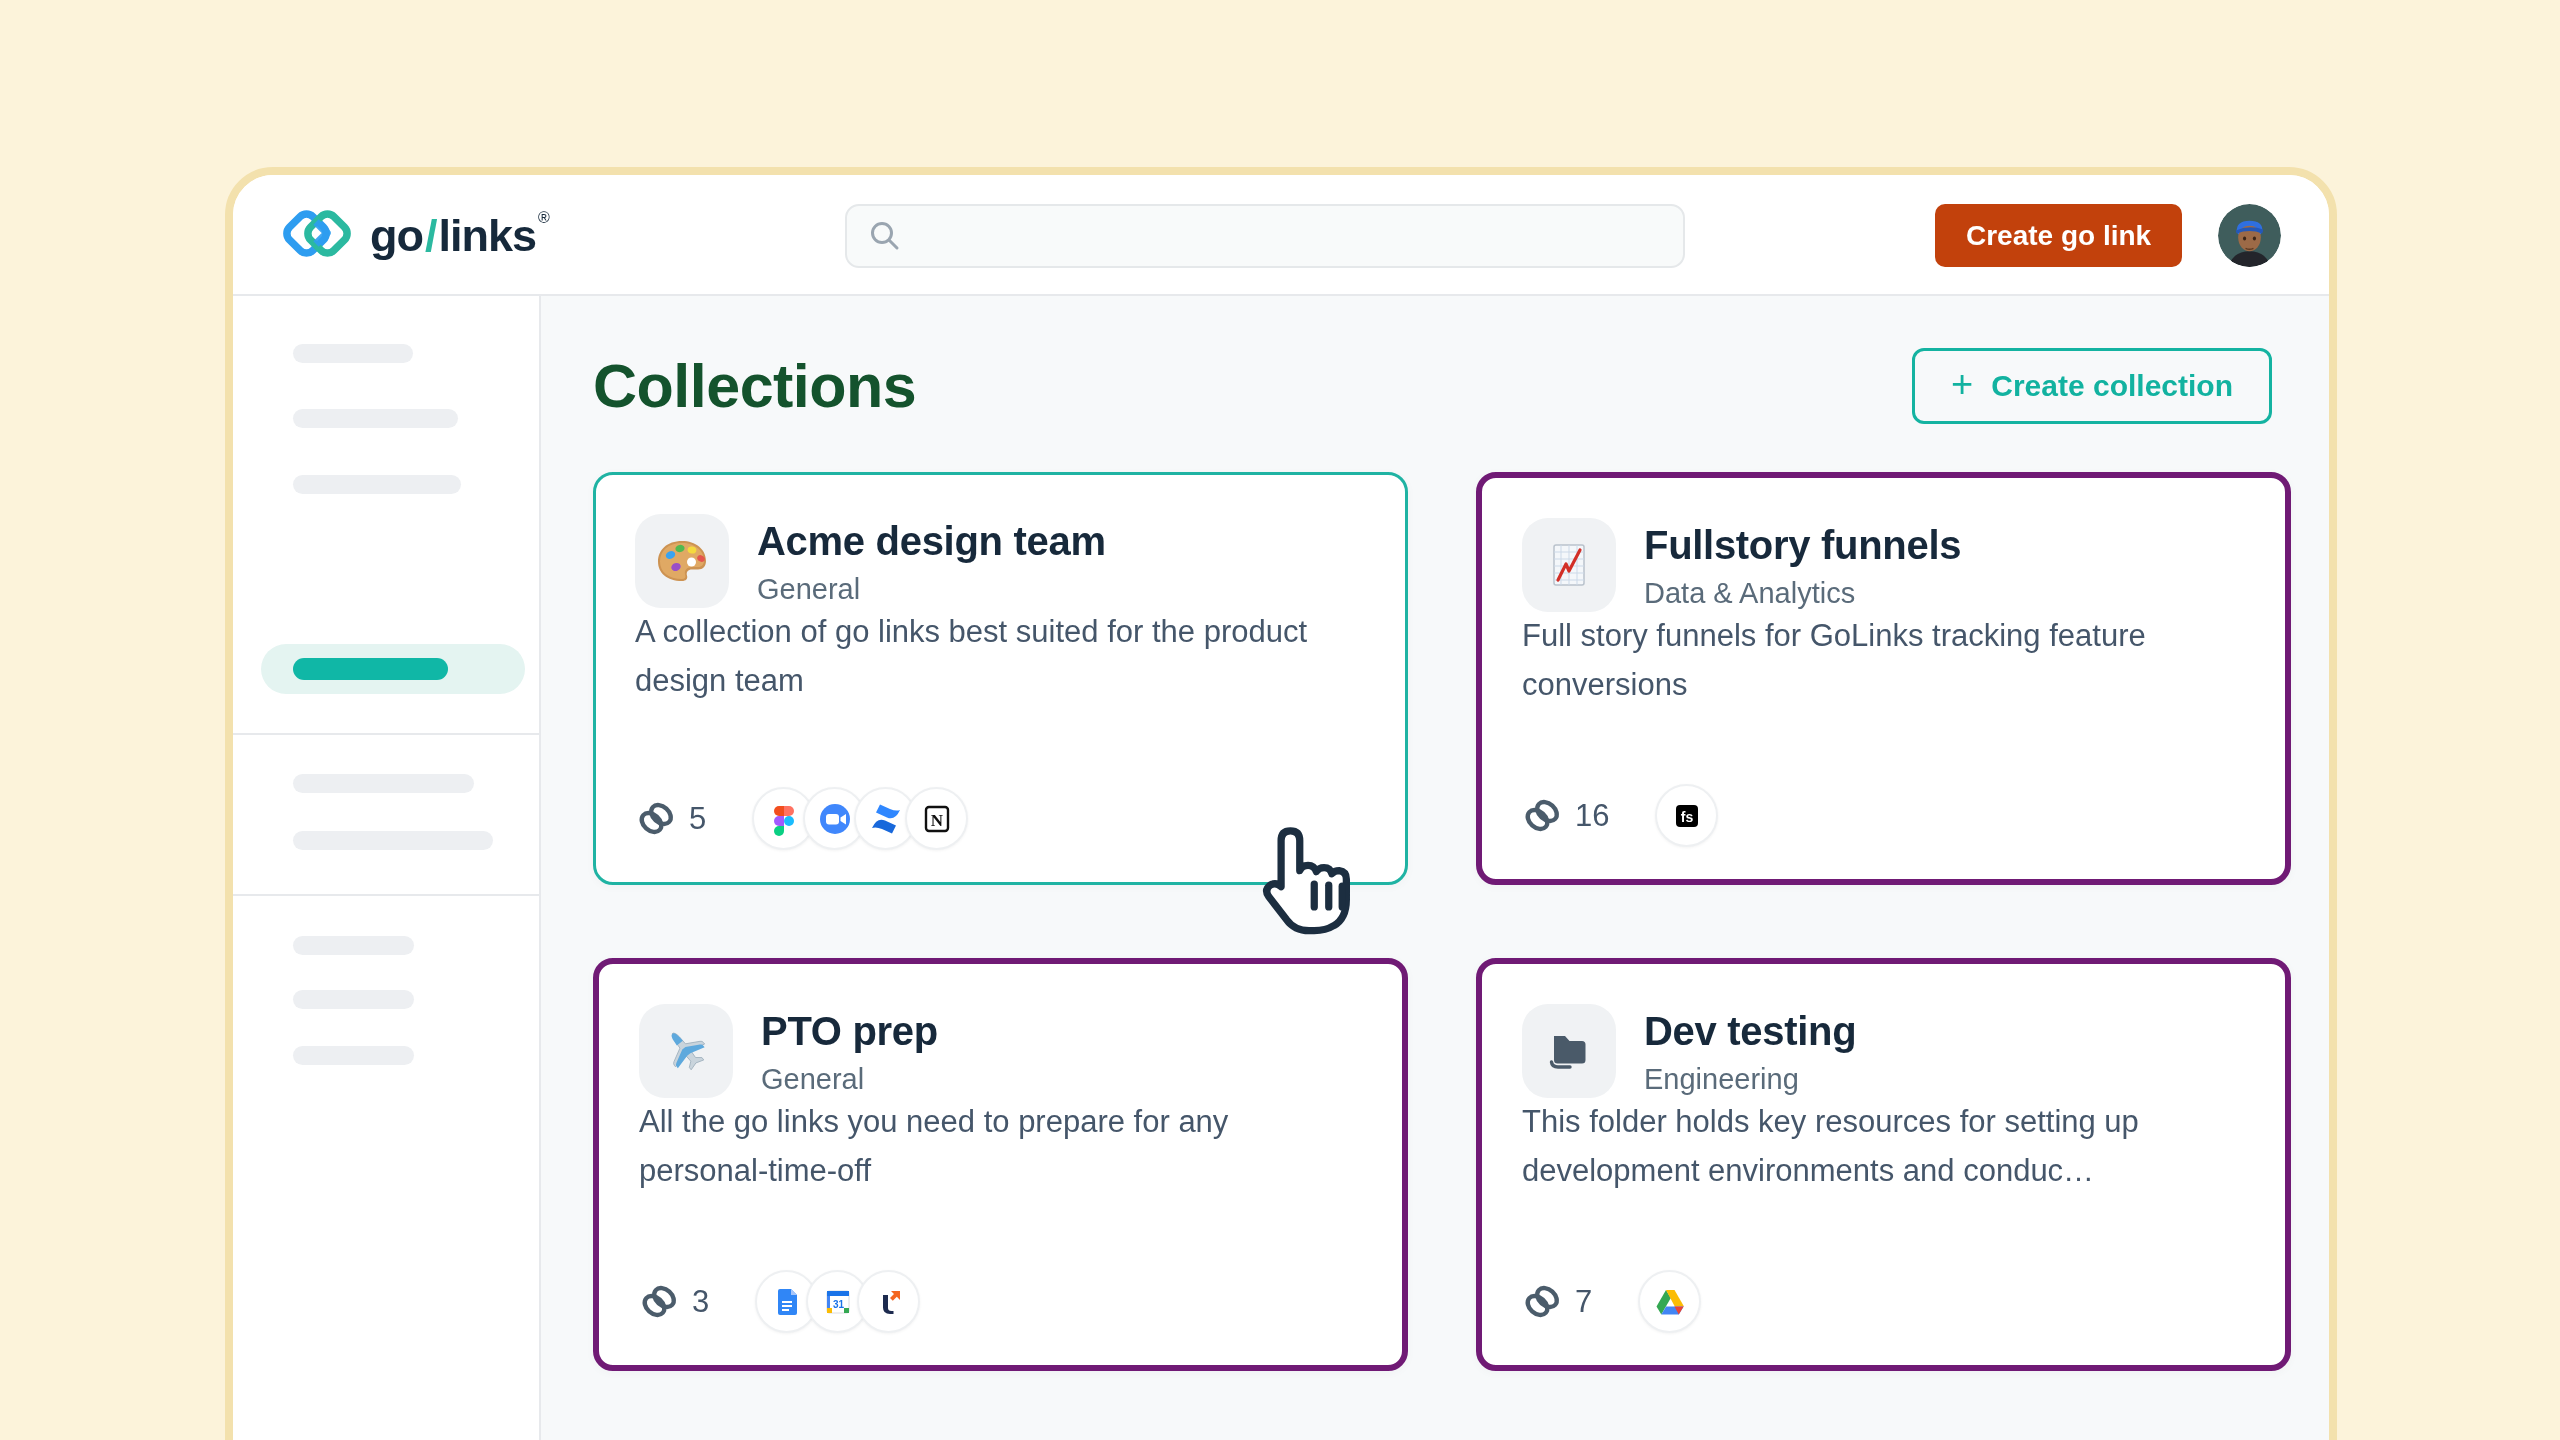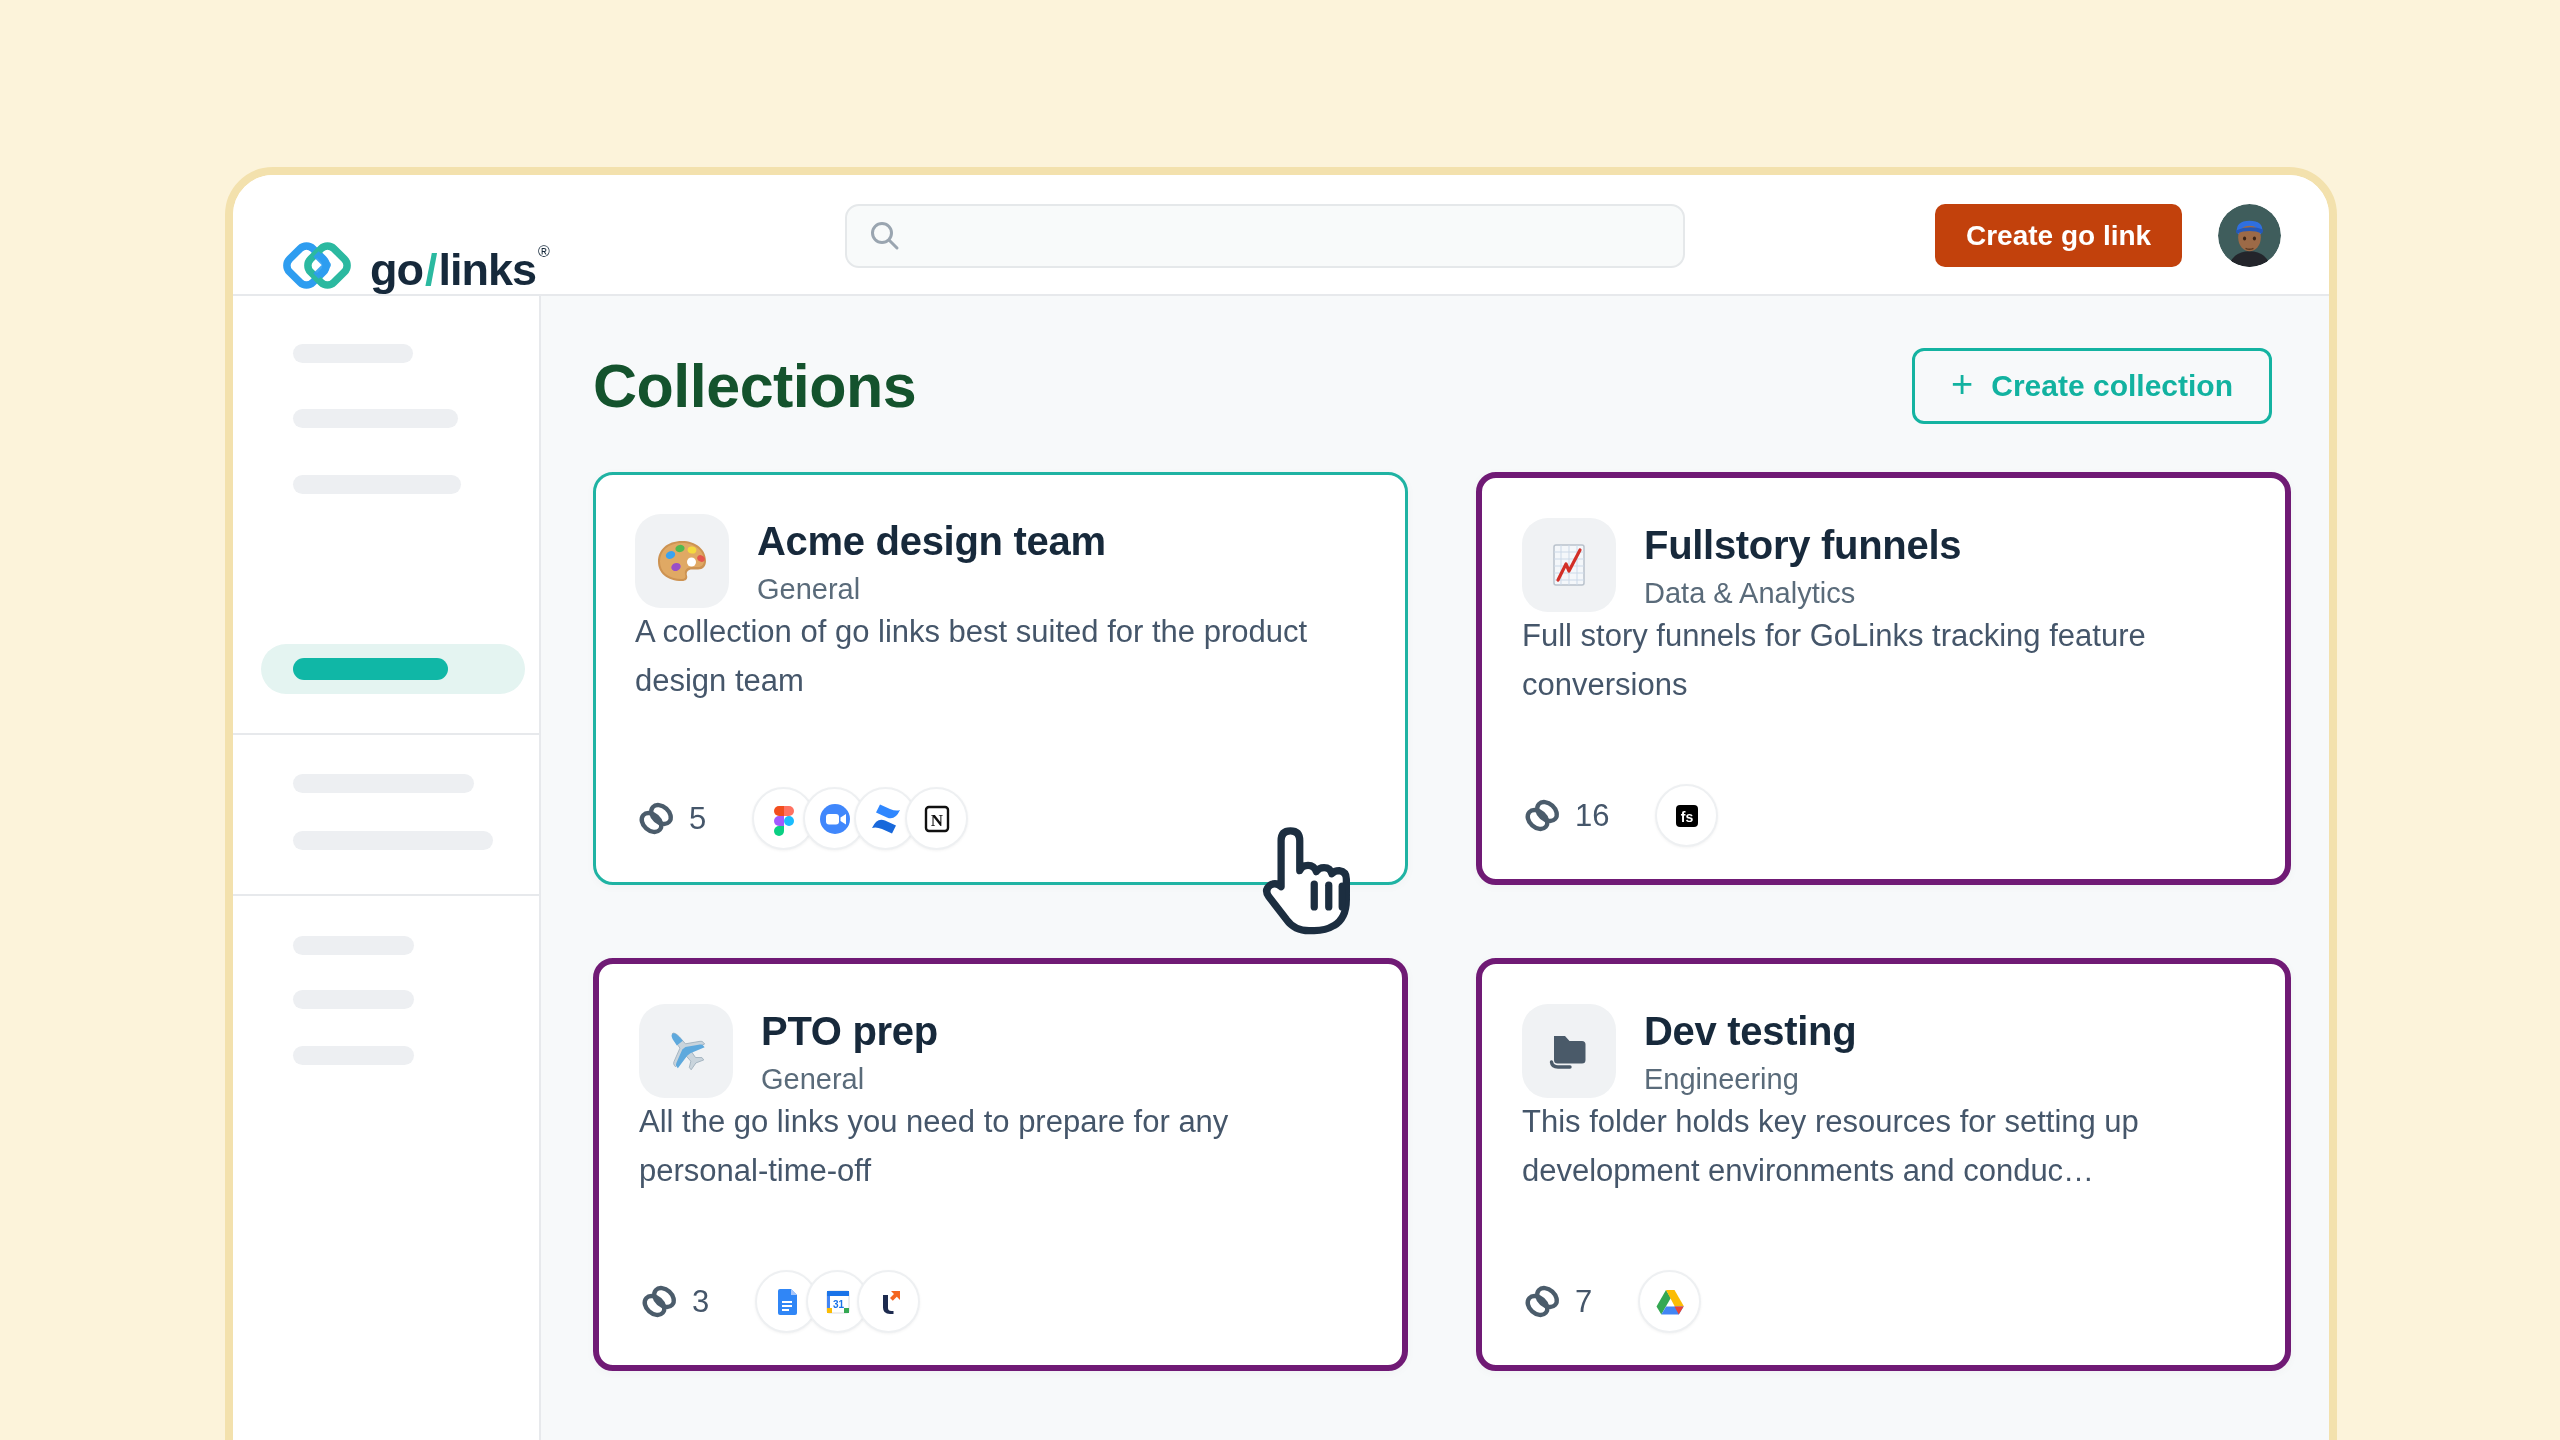--- a/index.html
+++ b/index.html
@@ -5,21 +5,21 @@
   * { margin:0; padding:0; box-sizing:border-box; }
   html,body { width:2560px; height:1440px; overflow:hidden; }
   body { background:#fcf3da; font-family:"Liberation Sans", sans-serif; position:relative; }
 
   
   .window { position:absolute; left:225px; top:167px; width:2112px; height:1350px;
     background:#ffffff; border:8px solid #f3e1ad; border-radius:48px; overflow:hidden; }
 
   
   .header { position:relative; height:121px; background:#fff; border-bottom:2px solid #e7e9ec; }
-  .logo { position:absolute; left:45px; top:0; height:121px; display:flex; align-items:flex-end; }
+  .logo { position:absolute; left:45px; top:0; height:121px; display:flex; align-items:center; }
   .logo-text { margin-left:14px; font-size:45px; font-weight:800; color:#16293b; letter-spacing:-1px; }
   .logo-text .slash { color:#2bb9a0; font-weight:700; padding:0 2px; }
   .logo-text sup { font-size:16px; font-weight:400; vertical-align:28px; margin-left:2px; }
 
   .search { position:absolute; left:612px; top:29px; width:840px; height:64px;
     background:#f8fafa; border:2px solid #e5e8ea; border-radius:14px; display:flex; align-items:center; }
   .search svg { margin-left:20px; flex:none; }
   .search input { border:none; outline:none; background:transparent; flex:1; height:100%;
     font-size:27px; color:#334455; padding:0 18px; font-family:"Liberation Sans",sans-serif; }
 

